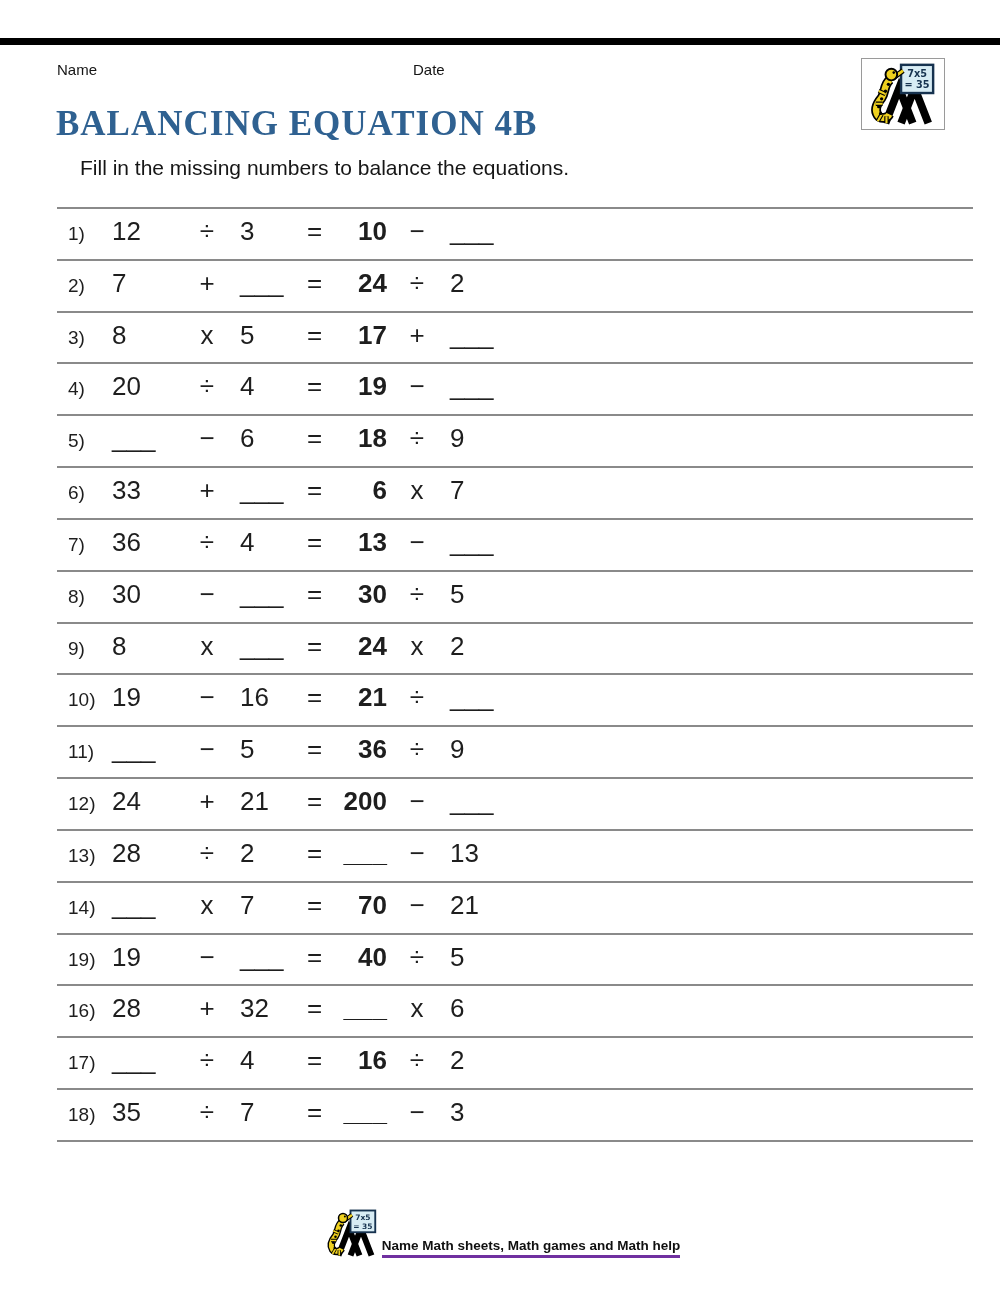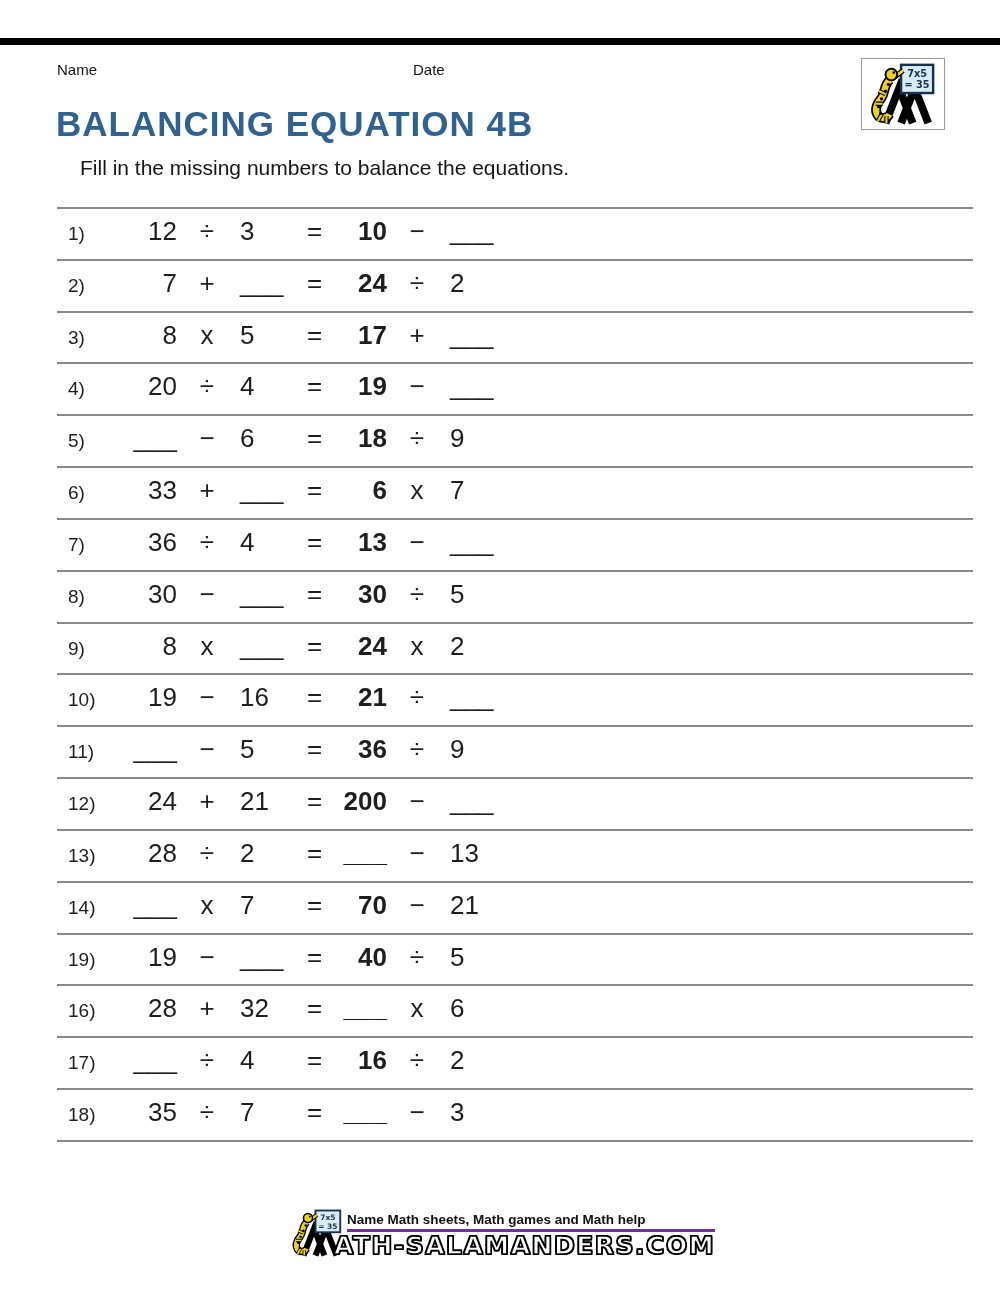--- a/index.html
+++ b/index.html
@@ -17,39 +17,39 @@
   .date-label { left:413px; }
 
   .logo-box {
     position:absolute; left:861px; top:58px; width:84px; height:72px;
     border:1.5px solid #9a9a9a; background:#fff;
   }
   .logo-box svg { width:100%; height:100%; display:block; }
 
   .page-title {
     position:absolute; left:56px; top:104px;
-    font-family:Liberation Sans, sans-serif; font-weight:bold;
+    font-family:Liberation Serif, serif; font-weight:bold;
     font-size:35px; letter-spacing:1px; color:#2F6191; white-space:nowrap;
   }
   .subtitle {
     position:absolute; left:56px; top:156px;
     font-size:21px; color:#161616; white-space:nowrap;margin-left:24px;
   }
 
   .problems {
     position:absolute; left:57px; top:207px; width:916px;
     border-top:2px solid #8a8a8a;
   }
   .row {
     height:51.83px; border-bottom:2px solid #8a8a8a;
     display:flex; align-items:baseline;
   }
   .cell { line-height:44px; font-size:26px; white-space:nowrap; }
   .c-num { width:55px; padding-left:11px; font-size:19px; }
-  .c-a   { width:65px; text-align:right; }
+  .c-a   { width:65px; text-align:left; }
   .c-op1 { width:60px; text-align:center; }
   .c-b   { width:70px; padding-left:3px; }
   .c-eq  { width:30px; }
   .c-c   { width:50px; text-align:right;font-weight:bold; }
   .c-op2 { width:60px; text-align:center; }
   .c-d   { flex:1; padding-left:3px; }
 
   .footer {
     position:absolute; top:1206px; left:0; width:1000px;
     display:flex; justify-content:center;
@@ -329,16 +329,15 @@
           <circle cx="24" cy="33" r="1.7" fill="#000"></circle>
           <circle cx="20" cy="41" r="1.7" fill="#000"></circle>
           <circle cx="17" cy="49" r="1.7" fill="#000"></circle>
           <circle cx="19" cy="56" r="1.7" fill="#000"></circle>
         </g>
       </svg>
     </div>
     <div class="f-col">
       <div class="f-tagline">Name Math sheets, Math games and Math help</div>
       <div class="f-rule"></div>
-      <div class="f-site">ATH-SALAMANDERS.COM</div>
     </div>
   </div>
 </div>
 
 </body></html>

